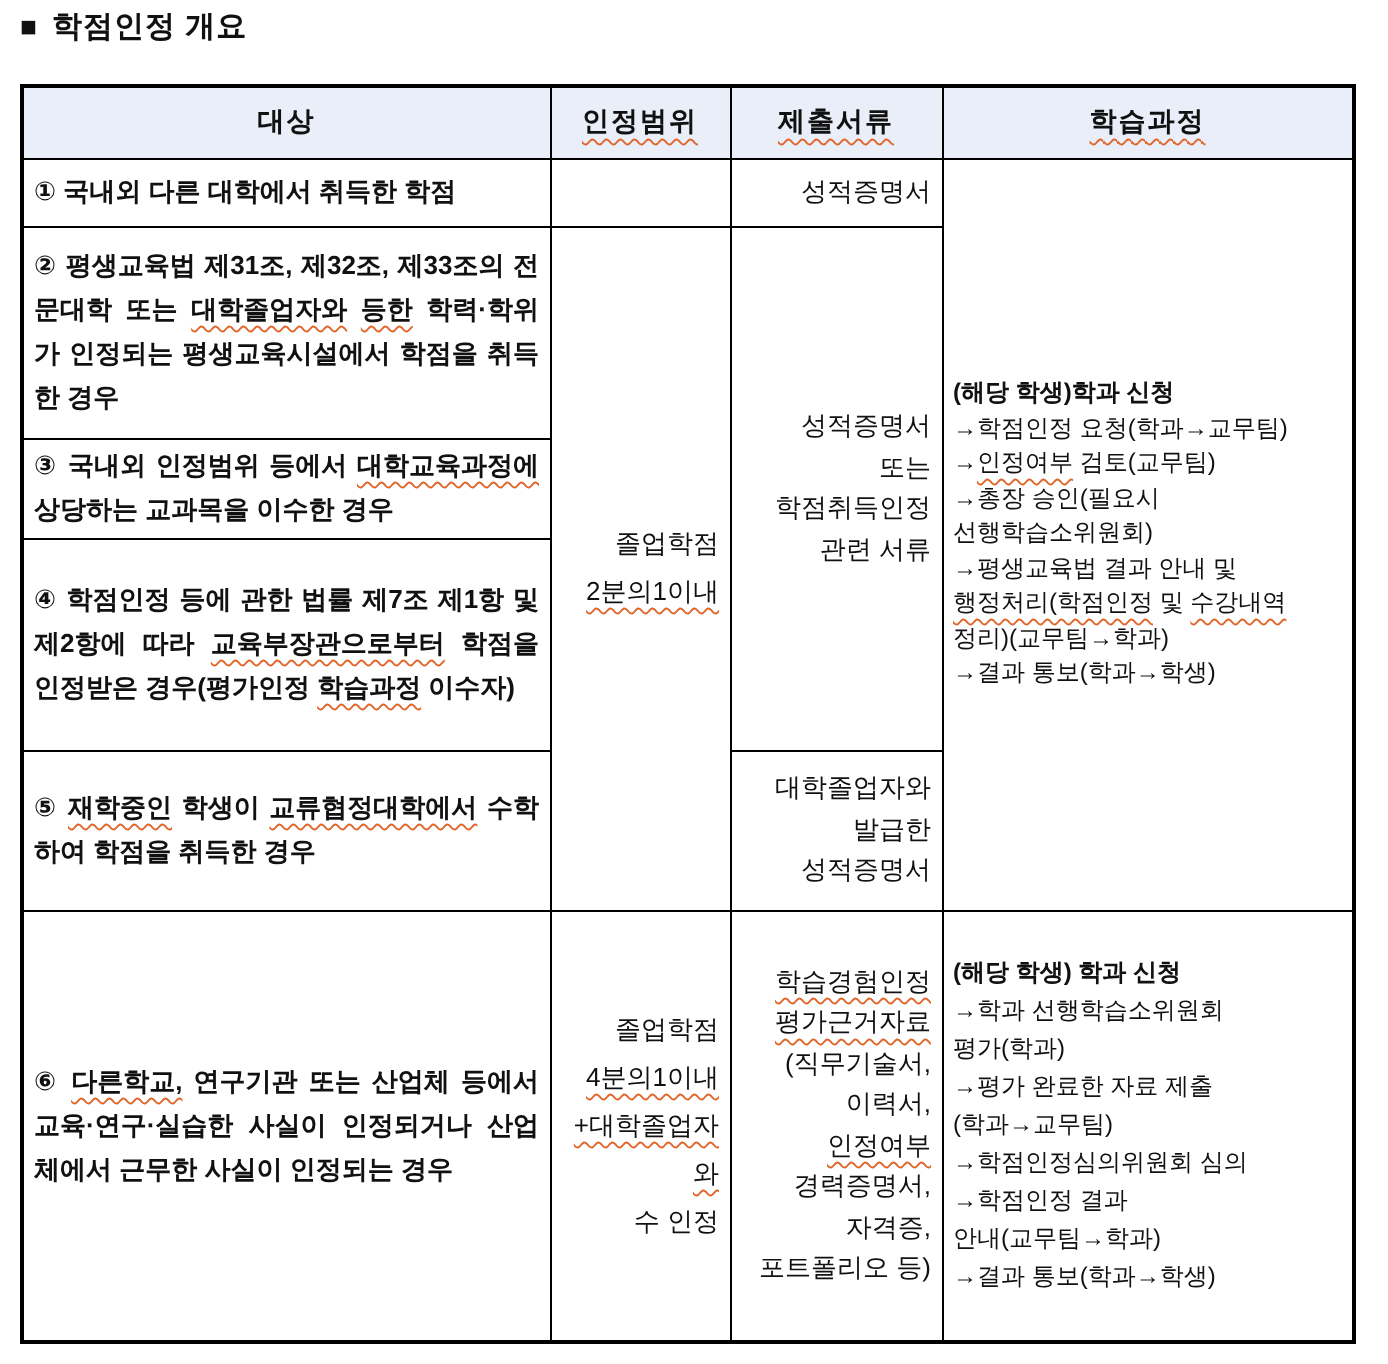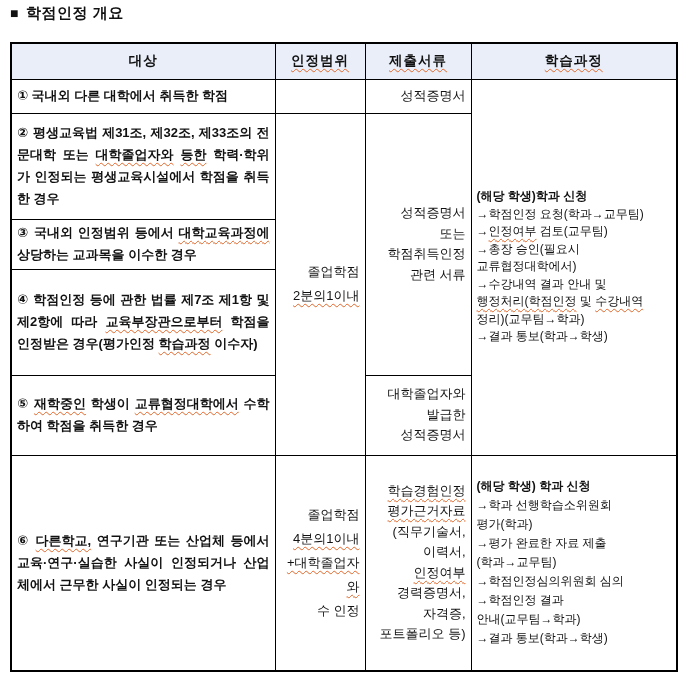--- a/index.html
+++ b/index.html
@@ -112,22 +112,22 @@
           </td>
       <td class="c-center"></td>
       <td class="c-docs">
             <div class="ln"><span>성적증명서</span></div>
           </td>
       <td class="c-proc" rowspan="5">
             <div class="ln"><span class="bd">(해당 학생)학과 신청</span></div>
             <div class="ln"><span>→학점인정 요청(학과→교무팀)</span></div>
             <div class="ln"><span>→</span><span class="sp">인정여부</span><span> 검토(교무팀)</span></div>
             <div class="ln"><span>→총장 승인(필요시</span></div>
-            <div class="ln"><span>교류협정대학에서)</span></div>
-            <div class="ln"><span>→수강내역 결과 안내 및</span></div>
+            <div class="ln"><span>선행학습소위원회)</span></div>
+            <div class="ln"><span>→평생교육법 결과 안내 및</span></div>
             <div class="ln"><span class="sp">행정처리(학점인정</span><span> 및 </span><span class="sp">수강내역</span></div>
             <div class="ln"><span>정리)(교무팀→학과)</span></div>
             <div class="ln"><span>→결과 통보(학과→학생)</span></div>
           </td>
     </tr>
 
     <tr class="h-r2">
       <td class="c-target">
             <div class="ln"><span>② 평생교육법 제31조, 제32조, 제33조의 전문대학 또는 </span><span class="sp">대학졸업자와</span><span> </span><span class="sp">등한</span><span> 학력·학위가 인정되는 평생교육시설에서 학점을 취득한 경우</span></div>
           </td>

